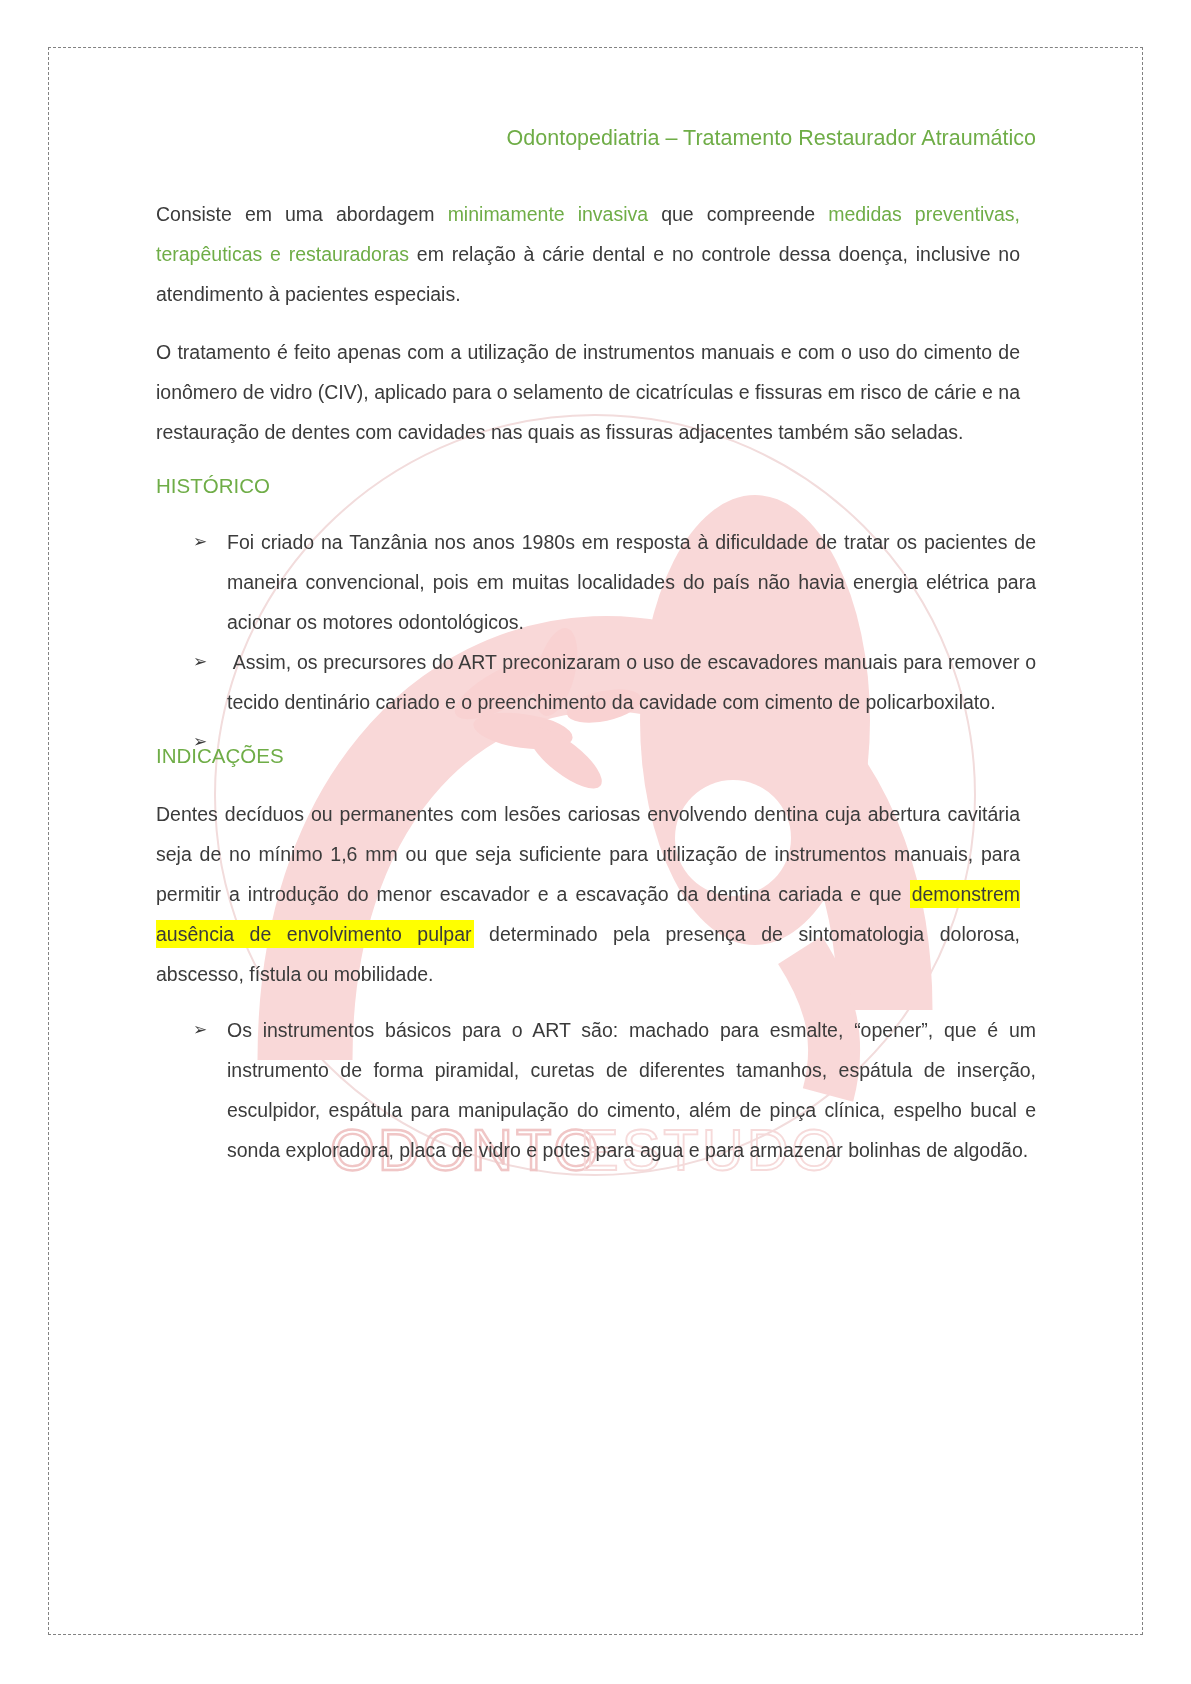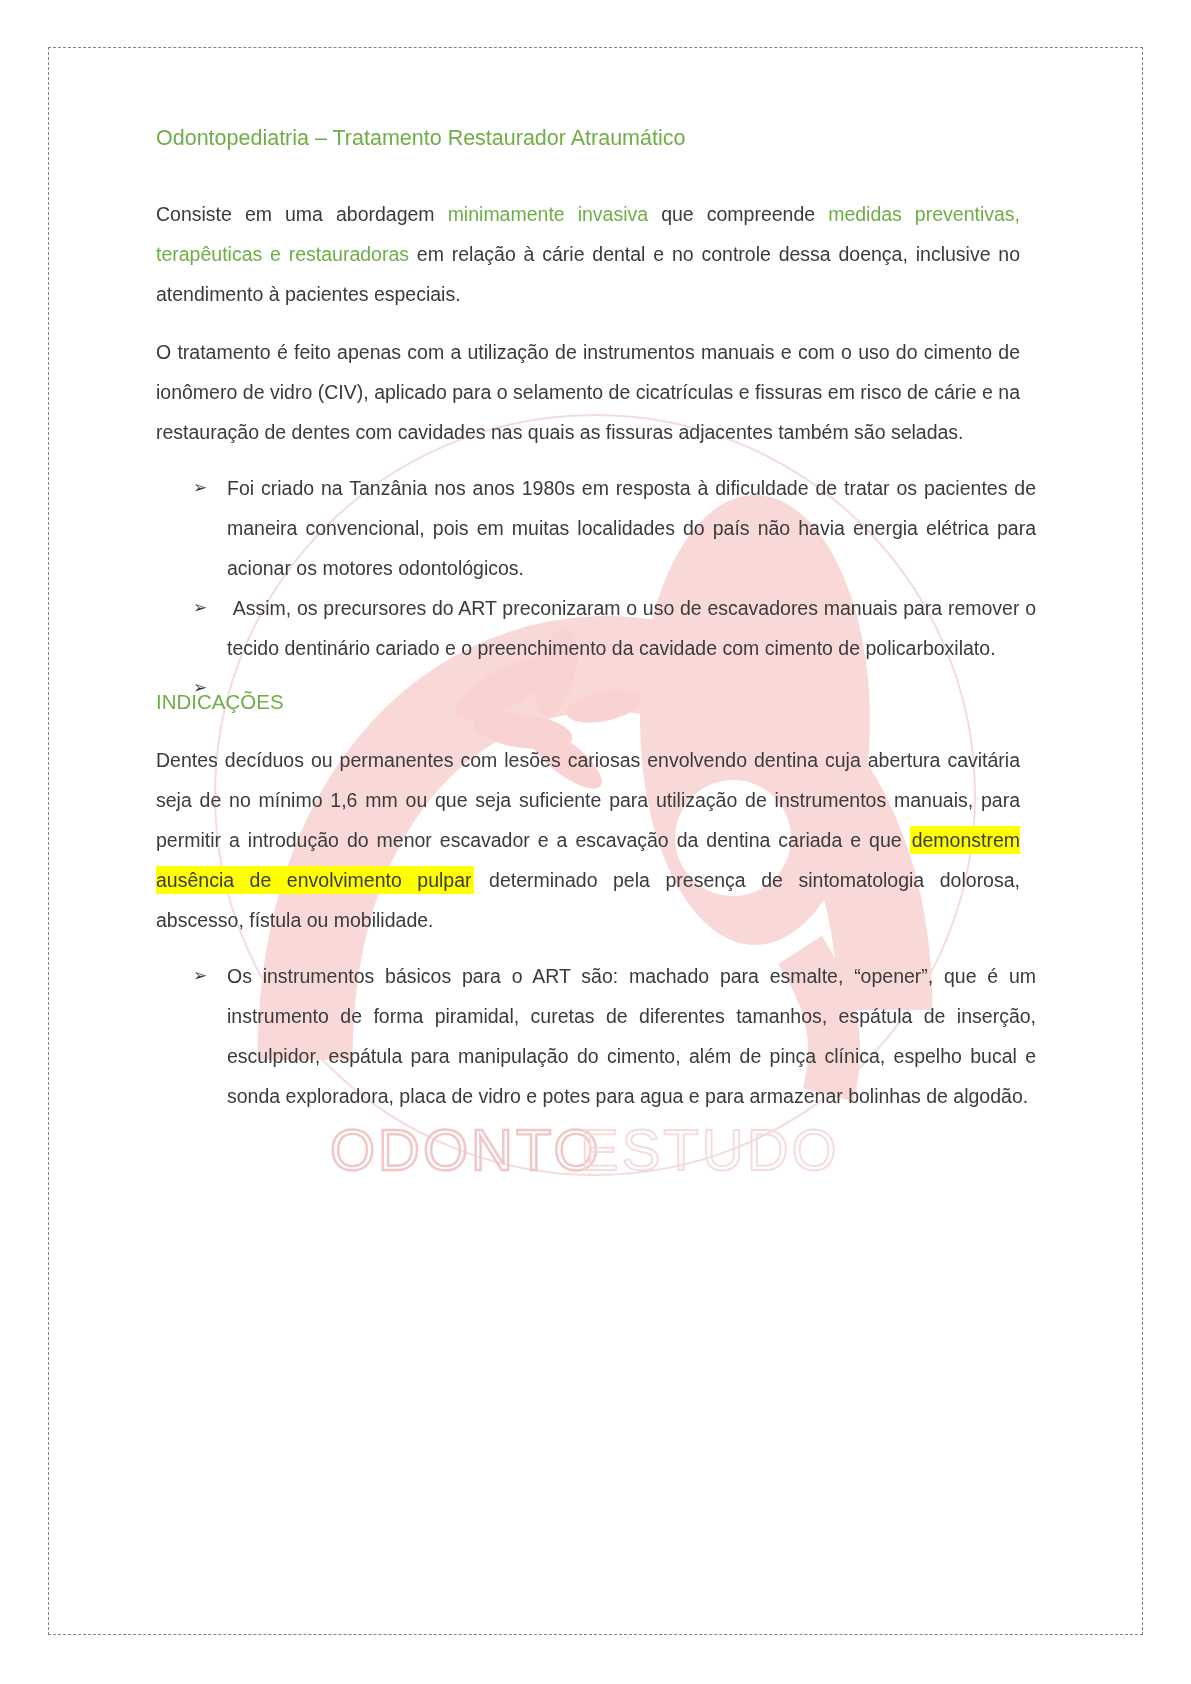--- a/index.html
+++ b/index.html
@@ -44,21 +44,21 @@
     position: absolute;
     left: 156px; top: 0;
     width: 880px;
     padding-top: 118px;
     color: #3b3b3b;
     font-size: 19.5px;
     line-height: 40px;
     text-align: justify;
   }
   .doc-title {
-    text-align: left;
+    text-align: right;
     color: #6fad47;
     font-size: 21.5px;
     margin: 0 0 36px 0;
   }
   .doc-heading {
     color: #6fad47;
     font-size: 20.5px;
     margin: 14px 0 0 0;
     text-align: left;
     position: relative;
@@ -116,20 +116,21 @@
     <path d="M 800 950 C 832 1000, 842 1042, 828 1095" fill="none" stroke="#f9d8d8" stroke-width="52"></path>
 
     <text class="wm-brand-first" x="330" y="1170">ODONTO</text>
     <text class="wm-brand-second" x="580" y="1170">ESTUDO</text>
   </svg>
 
   <div class="content">
       <div class="doc-title">Odontopediatria – Tratamento Restaurador Atraumático</div>
       <p class="doc-paragraph"><span>Consiste em uma abordagem </span><span class="seg-green">minimamente invasiva</span><span> que compreende </span><span class="seg-green">medidas preventivas, terapêuticas e restauradoras</span><span> em relação à cárie dental e no controle dessa doença, inclusive no atendimento à pacientes especiais.</span></p>
       <p class="doc-paragraph"><span>O tratamento é feito apenas com a utilização de instrumentos manuais e com o uso do cimento de ionômero de vidro (CIV), aplicado para o selamento de cicatrículas e fissuras em risco de cárie e na restauração de dentes com cavidades nas quais as fissuras adjacentes também são seladas.</span></p>
+      <div class="doc-heading">HISTÓRICO</div>
       <div class="doc-list">
         <div class="doc-list-item"><span class="bullet-marker">➢</span><span>Foi criado na Tanzânia nos anos 1980s em resposta à dificuldade de tratar os pacientes de maneira convencional, pois em muitas localidades do país não havia energia elétrica para acionar os motores odontológicos.</span></div>
         <div class="doc-list-item"><span class="bullet-marker">➢</span><span>&nbsp;Assim, os precursores do ART preconizaram o uso de escavadores manuais para remover o tecido dentinário cariado e o preenchimento da cavidade com cimento de policarboxilato.</span></div>
         <div class="doc-list-item"><span class="bullet-marker">➢</span></div>
       </div>
       <div class="doc-heading">INDICAÇÕES</div>
       <p class="doc-paragraph"><span>Dentes decíduos ou permanentes com lesões cariosas envolvendo dentina cuja abertura cavitária seja de no mínimo 1,6 mm ou que seja suficiente para utilização de instrumentos manuais, para permitir a introdução do menor escavador e a escavação da dentina cariada e que </span><span class="seg-highlight">demonstrem ausência de envolvimento pulpar</span><span> determinado pela presença de sintomatologia dolorosa, abscesso, fístula ou mobilidade.</span></p>
       <div class="doc-list">
         <div class="doc-list-item"><span class="bullet-marker">➢</span><span>Os instrumentos básicos para o ART são: machado para esmalte, “opener”, que é um instrumento de forma piramidal, curetas de diferentes tamanhos, espátula de inserção, esculpidor, espátula para manipulação do cimento, além de pinça clínica, espelho bucal e sonda exploradora, placa de vidro e potes para agua e para armazenar bolinhas de algodão.</span></div>
       </div>

